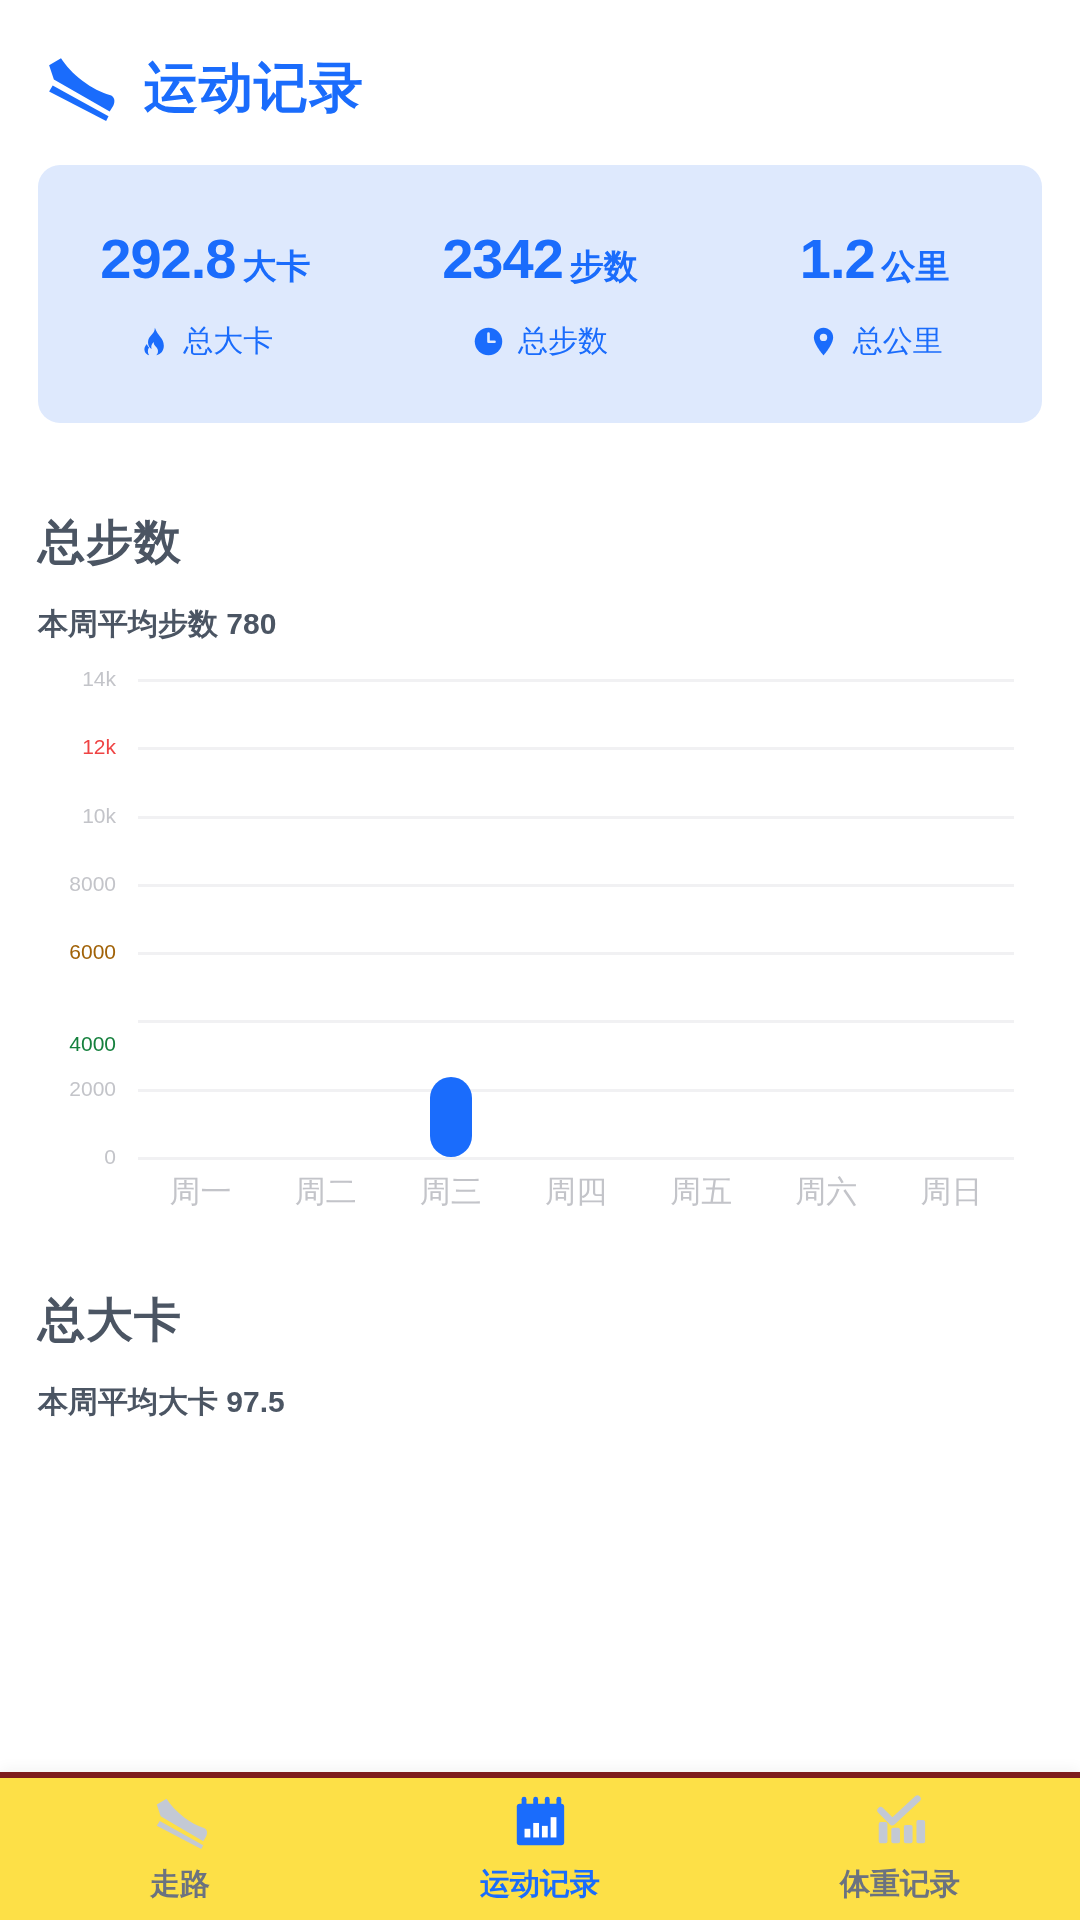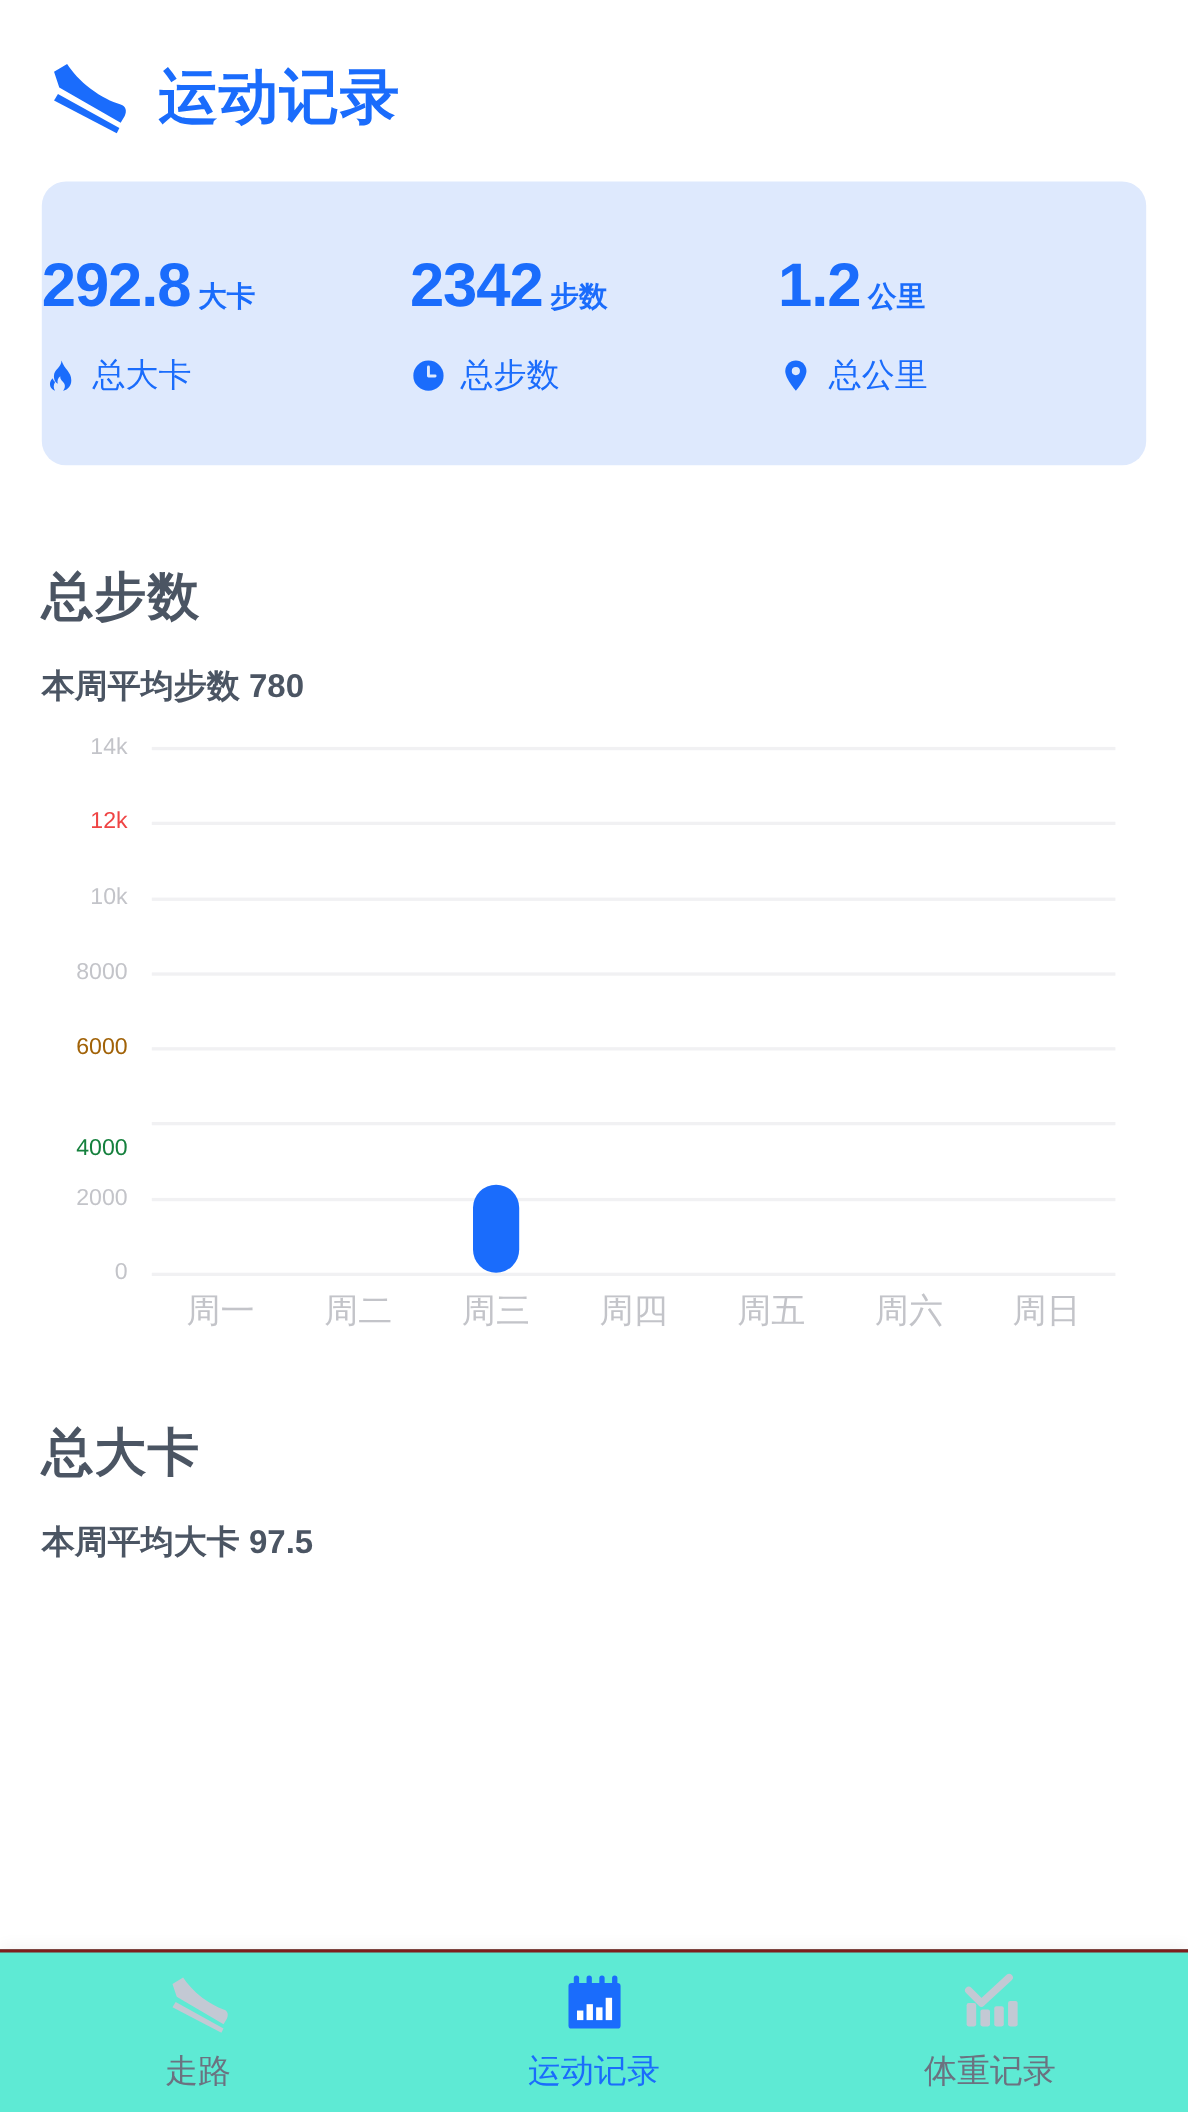--- a/index.html
+++ b/index.html
@@ -18,24 +18,24 @@
 
   
   .stat-card {
     margin:40px 38px 0 38px;
     height:258px;
     background:#dee9fd;
     border-radius:22px;
     display:flex;
     align-items:center;
   }
-  .stat-cell { flex:1; display:flex; flex-direction:column; align-items:flex-start; }
+  .stat-cell { flex:1; display:flex; flex-direction:column; align-items:center; }
   .stat-value-row { display:flex; align-items:baseline; justify-content:center; }
   .stat-num { font-size:56px; font-weight:700; color:#1a6cfc; letter-spacing:-1px; }
-  .stat-unit { font-size:26px; font-weight:700; color:#1a6cfc; margin-left:7px;margin-top:18px; }
+  .stat-unit { font-size:34px; font-weight:700; color:#1a6cfc; margin-left:7px;margin-top:18px; }
   .stat-label-row { display:flex; align-items:center; justify-content:center; gap:13px; margin-top:30px; }
   .stat-label { font-size:30px; color:#1a6cfc; font-weight:400; }
   .stat-ic { width:33px; height:33px; display:block; }
 
   
   .section { padding:0 38px; }
   .sec-title { font-size:47px; font-weight:700; color:#4b5563; letter-spacing:1px; }
   .sec-sub { font-size:30px; font-weight:700; color:#4b5563; margin-top:30px; }
 
   #steps-section { margin-top:88px; }
@@ -52,23 +52,24 @@
   }
   .bars { position:absolute; left:0; right:0; top:0; bottom:0; display:flex; }
   .bar-slot { flex:1; display:flex; align-items:flex-end; justify-content:center; }
   .bar { width:42px; background:#1a6cfc; border-radius:21px; }
   .xlabels { position:absolute; left:100px; right:28px; bottom:6px; display:flex;justify-content:space-between; }
   .xlabel { flex:1; text-align:center; font-size:31px; color:#c3c4c9; }
 
   
   .tabbar {
     position:absolute; left:0; bottom:0; width:1080px; height:148px;
-    background:#5eead4; border-top:3px solid #7f1d1d;
+    background:#fde047; border-top:6px solid #7f1d1d;
     display:flex; align-items:center;
     box-shadow:0 -3px 14px rgba(0,0,0,0.05);
+    font-weight:bold;
   }
   .tab { flex:1; display:flex; flex-direction:column; align-items:center; gap:13px; }
   .tab-ic { width:62px; height:58px; display:block; }
   .tab-label { font-size:30px; color:#6b7280; }
   .tab-label.active { color:#1a6cfc; }
 </style>
 </head>
 <body>
 
 <div class="screen">

